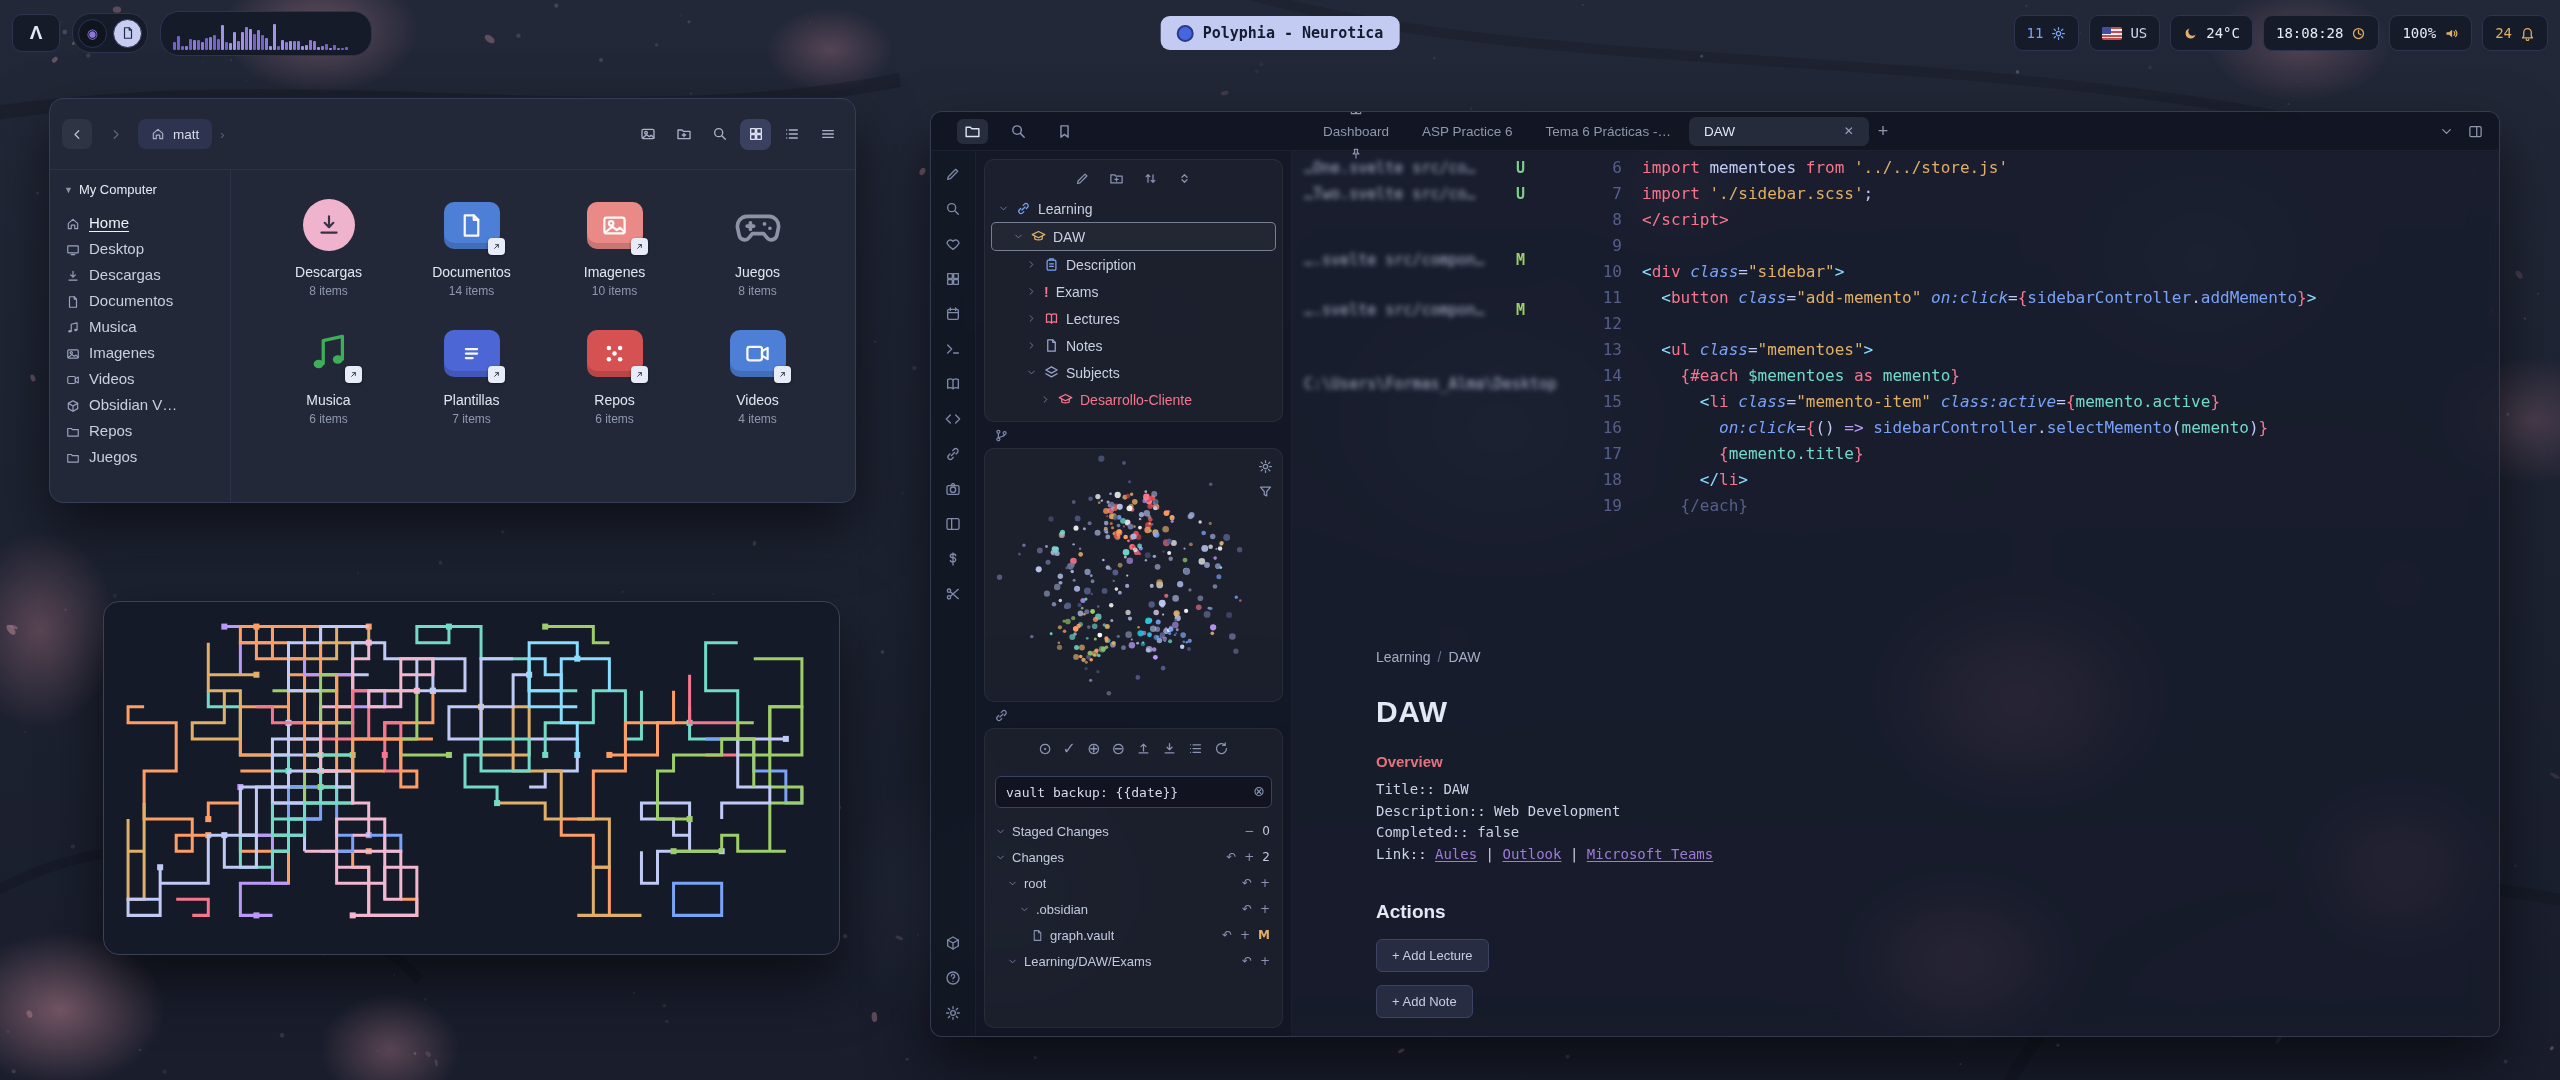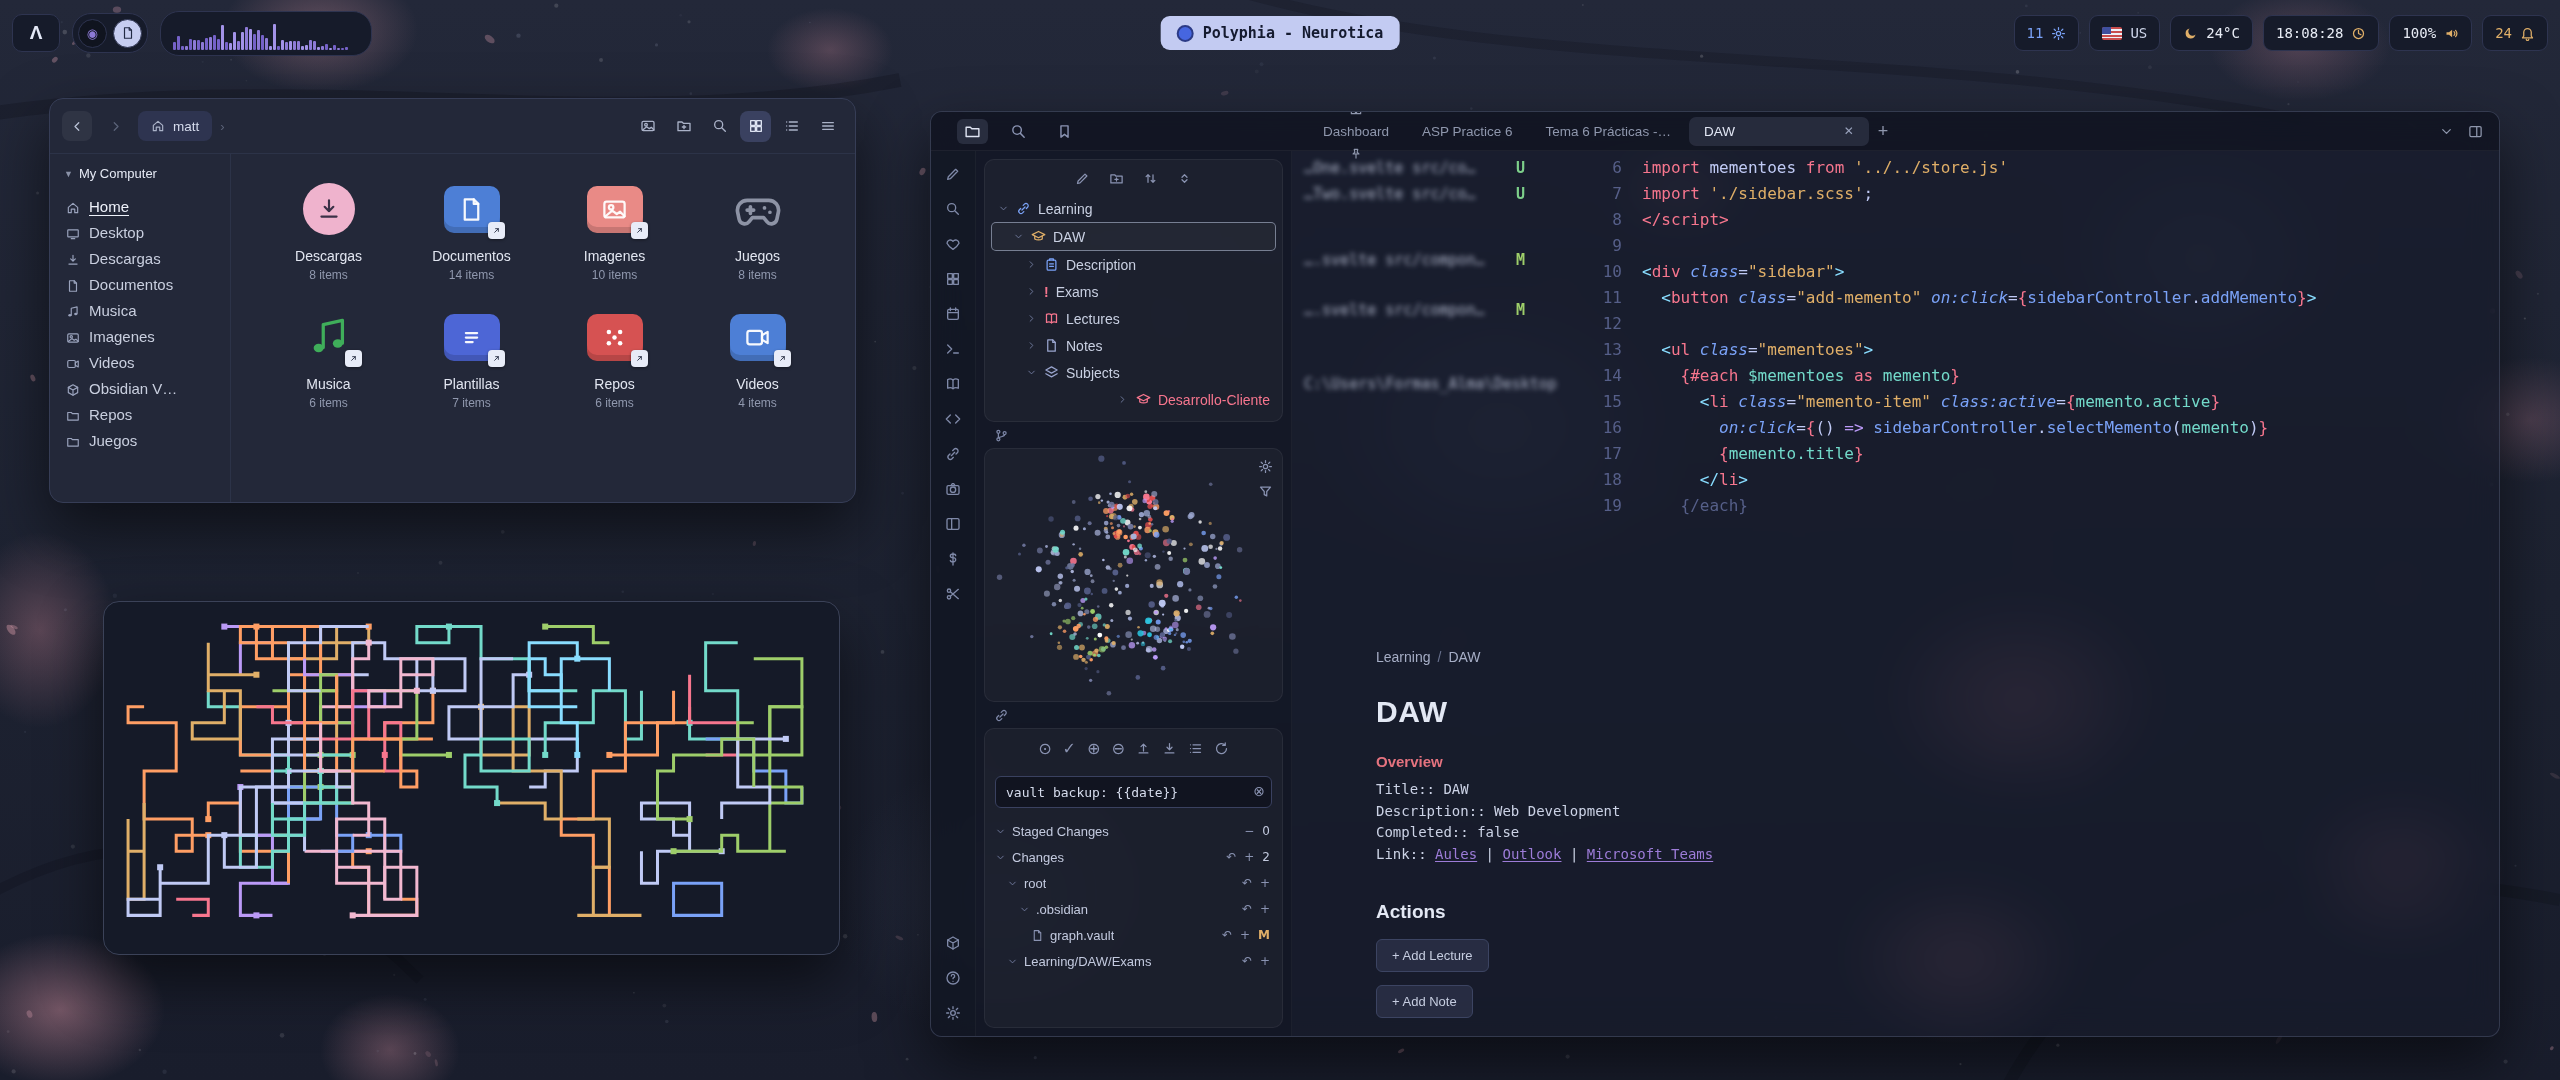--- a/index.html
+++ b/index.html
@@ -49,21 +49,21 @@
   .tb-mod{height:34px;border-radius:9px;background:#161b2a;border:1px solid #2e3450;display:flex;align-items:center;gap:8px;
     padding:0 12px;font-family:"DejaVu Sans Mono",monospace;font-size:14px;color:#ced6ea;cursor:pointer;}
   .tb-mod .ic{font-size:15px;}
   .tb-mod.blue{color:var(--accent);} .tb-mod.blue .ic{color:var(--accent);}
   .tb-mod.yellow{color:#e8ecf5;} .tb-mod.yellow .ic{color:var(--yellow);}
   .flag{width:20px;height:13px;border-radius:2px;background:repeating-linear-gradient(180deg,#c94c4c 0 1.9px,#eef1f8 1.9px 3.8px);position:relative;overflow:hidden;flex:none;}
   .flag::after{content:"";position:absolute;left:0;top:0;width:9px;height:7px;background:#3f4f9e;}
 
   
   .fm{left:49px;top:98px;width:805px;height:403px;border-radius:14px;background:#232839;border:1px solid #363d56;display:flex;flex-direction:column;overflow:hidden;}
-  .fm-head{height:46px;flex:none;display:flex;align-items:center;gap:8px;padding:4px 12px;border-bottom:1px solid #2c3348;}
+  .fm-head{height:46px;flex:none;display:flex;align-items:center;gap:8px;padding:12px 12px;border-bottom:1px solid #2c3348;}
   .fm-nav{width:30px;height:30px;border-radius:8px;display:flex;align-items:center;justify-content:center;color:#b9c1d6;background:rgba(255,255,255,.06);border:none;cursor:pointer;font-size:15px;}
   .fm-nav.dim{color:#5b6379;background:transparent;}
   .fm-crumb{height:30px;display:flex;align-items:center;gap:8px;padding:0 13px;border-radius:8px;background:#2e3450;color:#d5dbec;font-size:13.5px;cursor:pointer;}
   .fm-crumb .ic{font-size:14px;color:#aab2c8;}
   .fm-sep{color:#5b6379;font-size:13px;}
   .fm-spacer{flex:1;}
   .fm-tool{width:31px;height:31px;border-radius:8px;display:flex;align-items:center;justify-content:center;color:#aab2c8;background:transparent;border:none;cursor:pointer;font-size:16px;}
   .fm-tool.active{background:#3a4160;color:#dde3f2;}
   .fm-body{flex:1;display:flex;min-height:0;}
   .fm-side{width:168px;flex:none;border-right:1px solid #2c3348;padding:8px 6px;overflow:hidden;}
@@ -1320,21 +1320,21 @@
                   </svg>
                 </span>
                 <span class="exp-ic" style="color: rgb(154, 165, 206);">
                   <svg viewBox="0 0 24 24" class="ic">
                     <path d="M12 3l9 5-9 5-9-5z"></path>
                     <path d="M3 14l9 5 9-5"></path>
                   </svg>
                 </span>
                 <span class="exp-lb">Subjects</span>
               </div>
-              <div class="exp-row" style="padding-left: 48px; justify-content: flex-end;">
+              <div class="exp-row" style="padding-left: 48px;">
                 <span class="exp-ch closed">
                   <svg viewBox="0 0 24 24" class="ic">
                     <path d="M6 9l6 6 6-6"></path>
                   </svg>
                 </span>
                 <span class="exp-ic" style="color: rgb(247, 118, 142);">
                   <svg viewBox="0 0 24 24" class="ic">
                     <path d="M2 9l10-5 10 5-10 5z"></path>
                     <path d="M6 11.5v4.5c3 2 9 2 12 0v-4.5"></path>
                   </svg>

